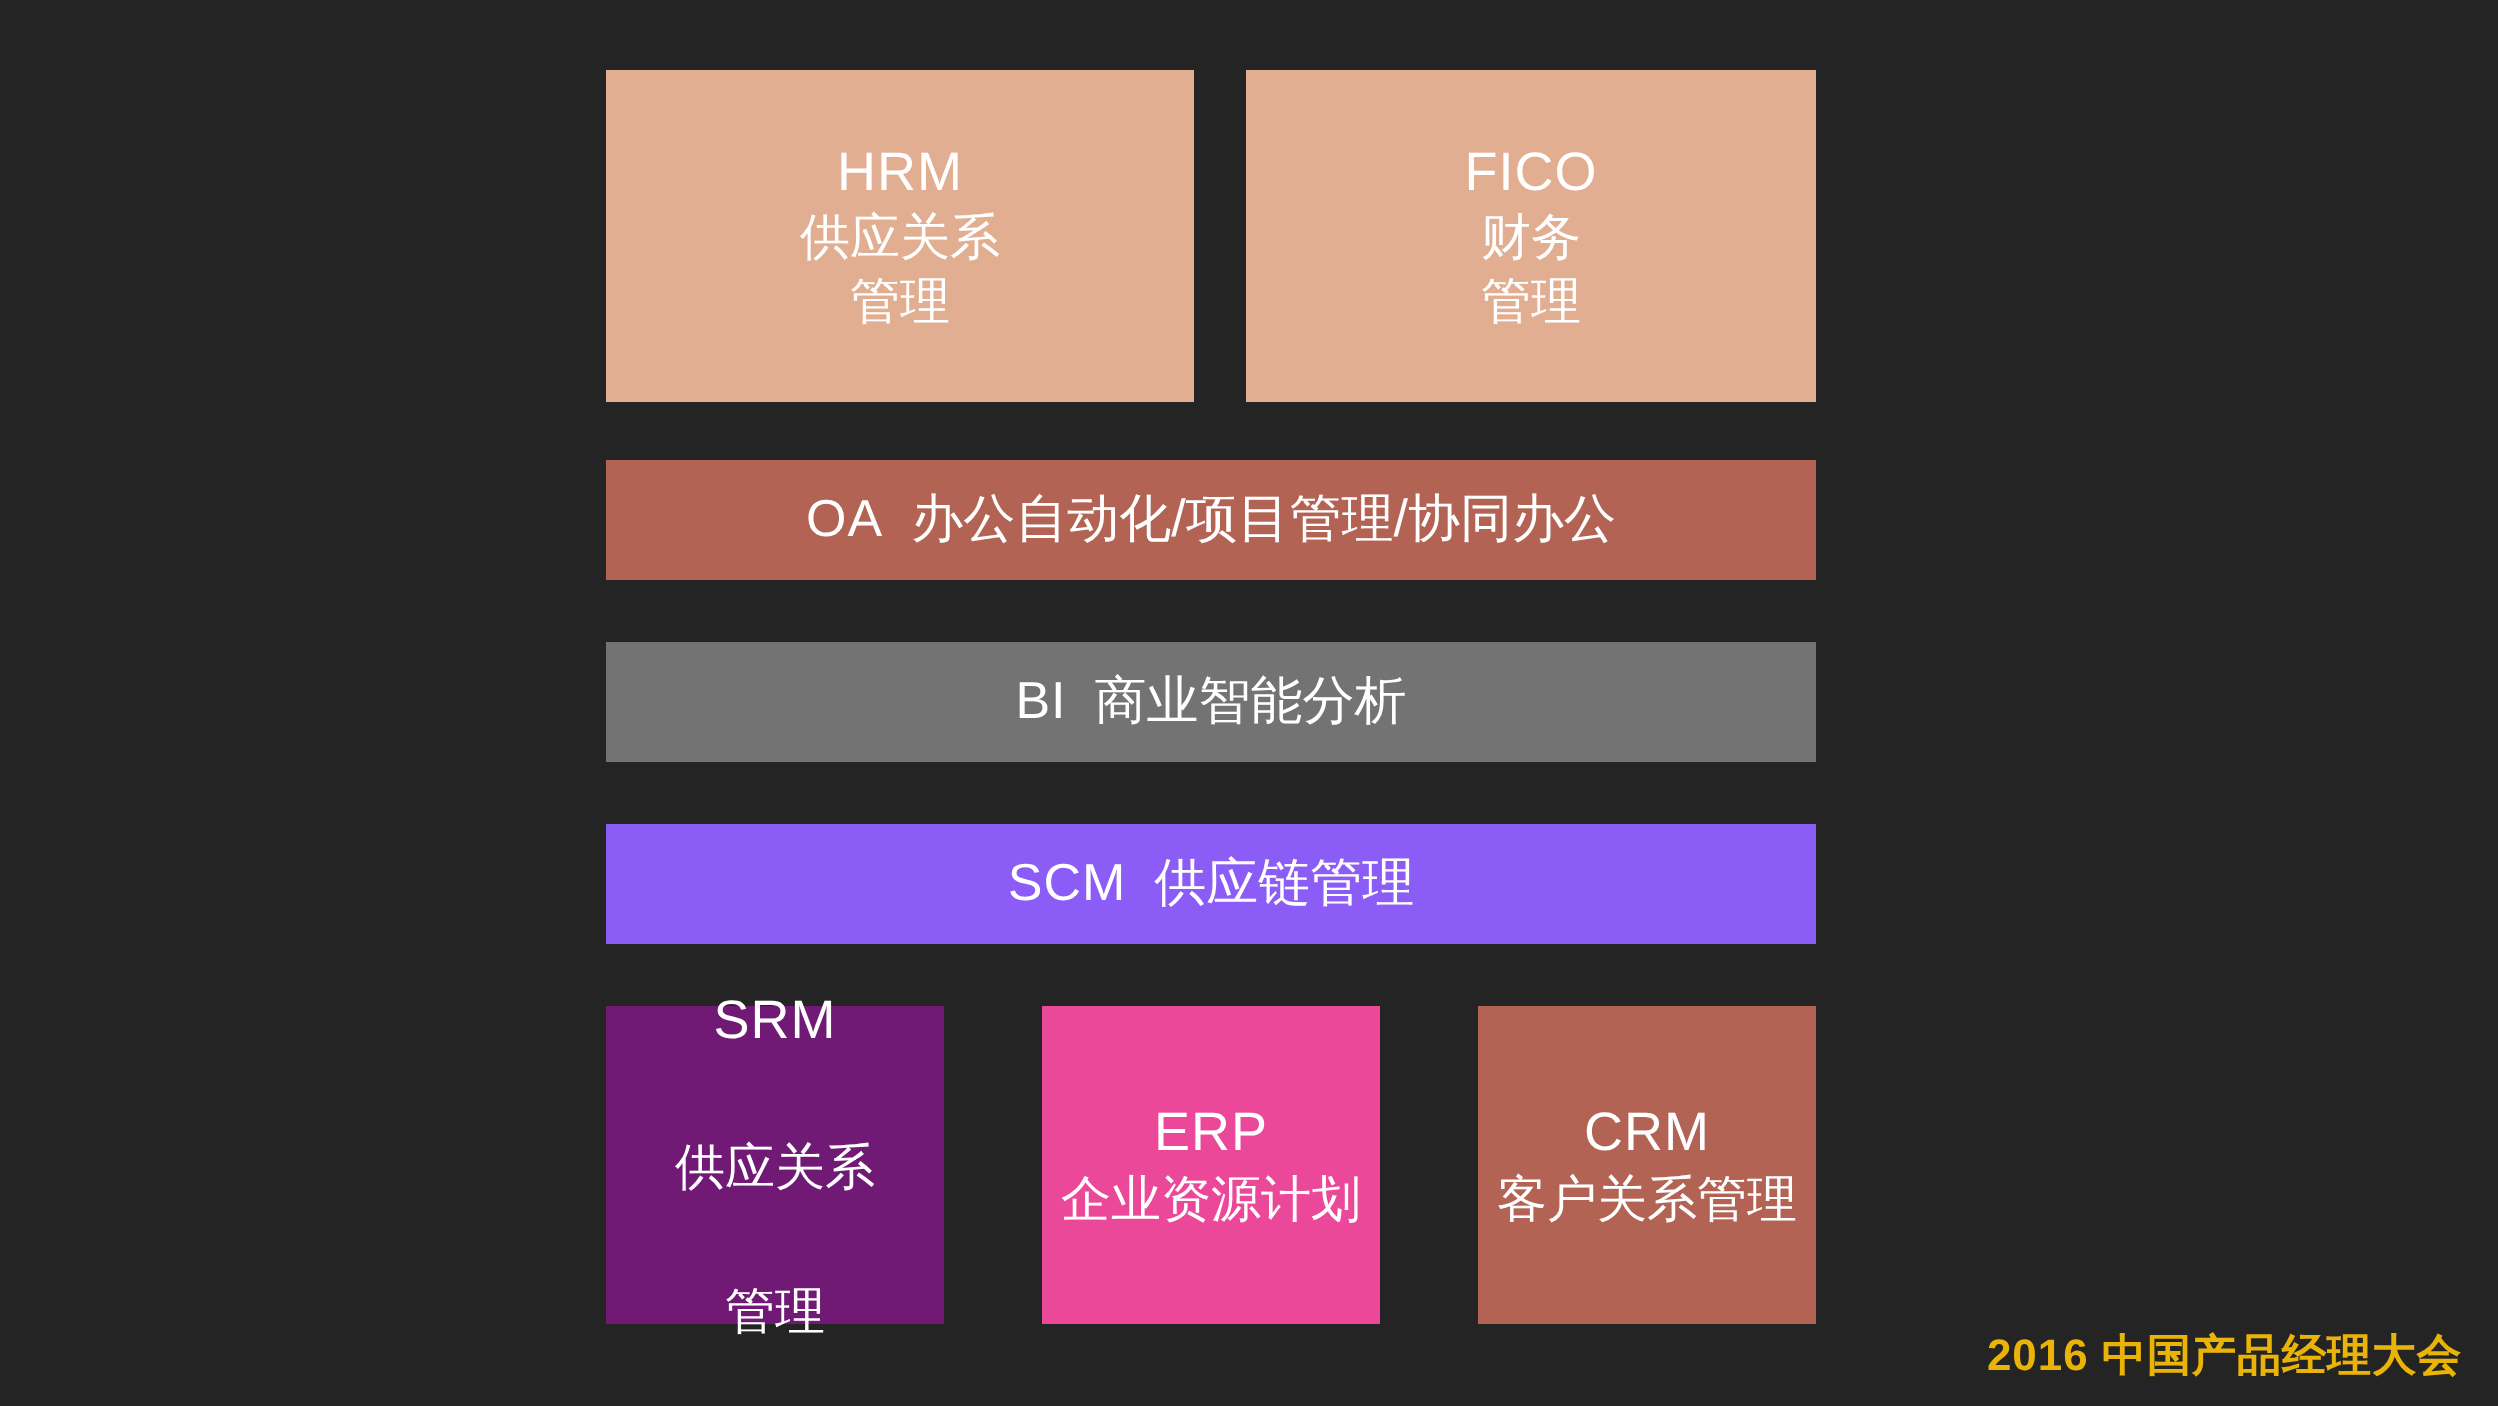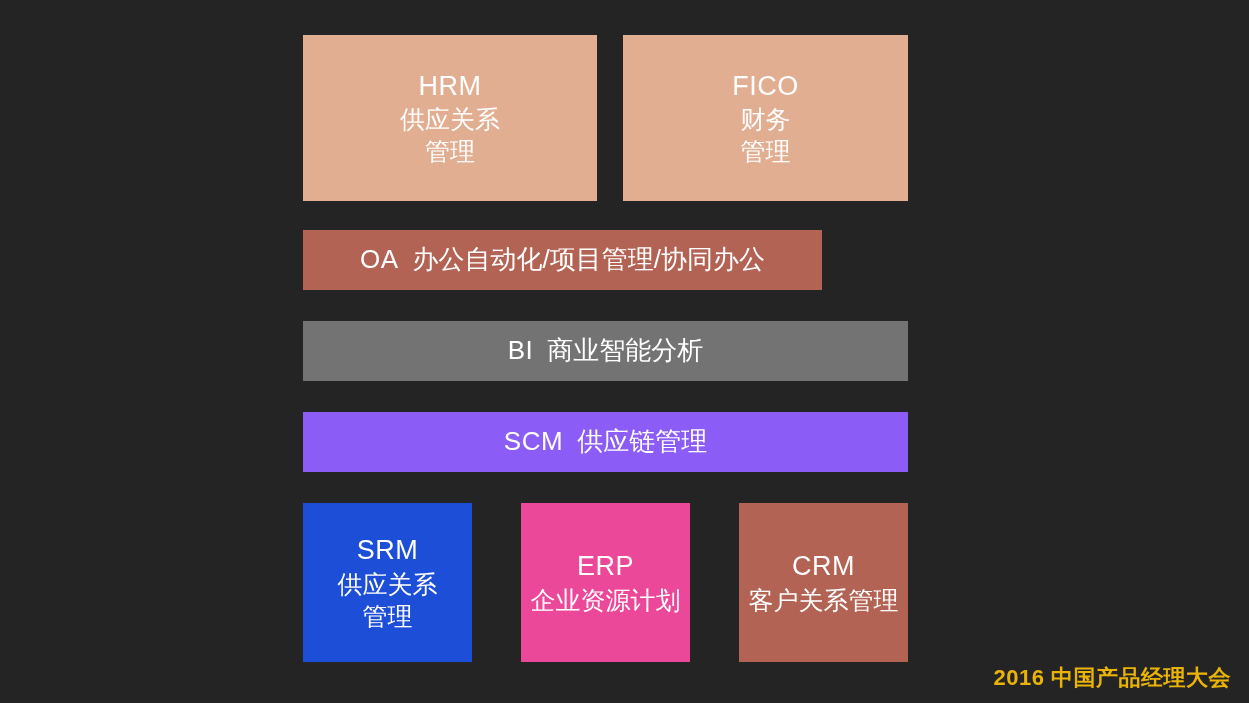--- a/index.html
+++ b/index.html
@@ -56,21 +56,21 @@
     font-size: 26px;
     margin-right: 14px;
   }
   .bar-box .desc-line {
     font-size: 26px;
   }
 
   
   #box-hrm  { left: 303px; top: 35px;  width: 294px; height: 166px; }
   #box-fico { left: 623px; top: 35px;  width: 285px; height: 166px; }
-  #box-oa   { left: 303px; top: 230px; width: 519px; height: 60px;  }
+  #box-oa   { left: 303px; top: 230px; width: 605px; height: 60px;  }
   #box-bi   { left: 303px; top: 321px; width: 605px; height: 60px;  }
   #box-scm  { left: 303px; top: 412px; width: 605px; height: 60px;  }
   #box-srm  { left: 303px; top: 503px; width: 169px; height: 159px; }
   #box-erp  { left: 521px; top: 503px; width: 169px; height: 159px; }
   #box-crm  { left: 739px; top: 503px; width: 169px; height: 159px; }
 
   #conference-watermark {
     position: absolute;
     right: 18px;
     bottom: 10px;
@@ -106,21 +106,21 @@
   <div class="module-box bar-box" id="box-bi" style="background:#737373;">
     <div class="code">BI</div>
     <div class="desc-line">商业智能分析</div>
   </div>
 
   <div class="module-box bar-box" id="box-scm" style="background:#8b5cf6;">
     <div class="code">SCM</div>
     <div class="desc-line">供应链管理</div>
   </div>
 
-  <div class="module-box" id="box-srm" style="background:#1d4ed8;">
+  <div class="module-box" id="box-srm" style="background:#701a75;gap:40px;">
     <div class="code">SRM</div>
     <div class="desc-line">供应关系</div>
     <div class="desc-line">管理</div>
   </div>
 
   <div class="module-box" id="box-erp" style="background:#ec4899;">
     <div class="code">ERP</div>
     <div class="desc-line">企业资源计划</div>
   </div>
 

